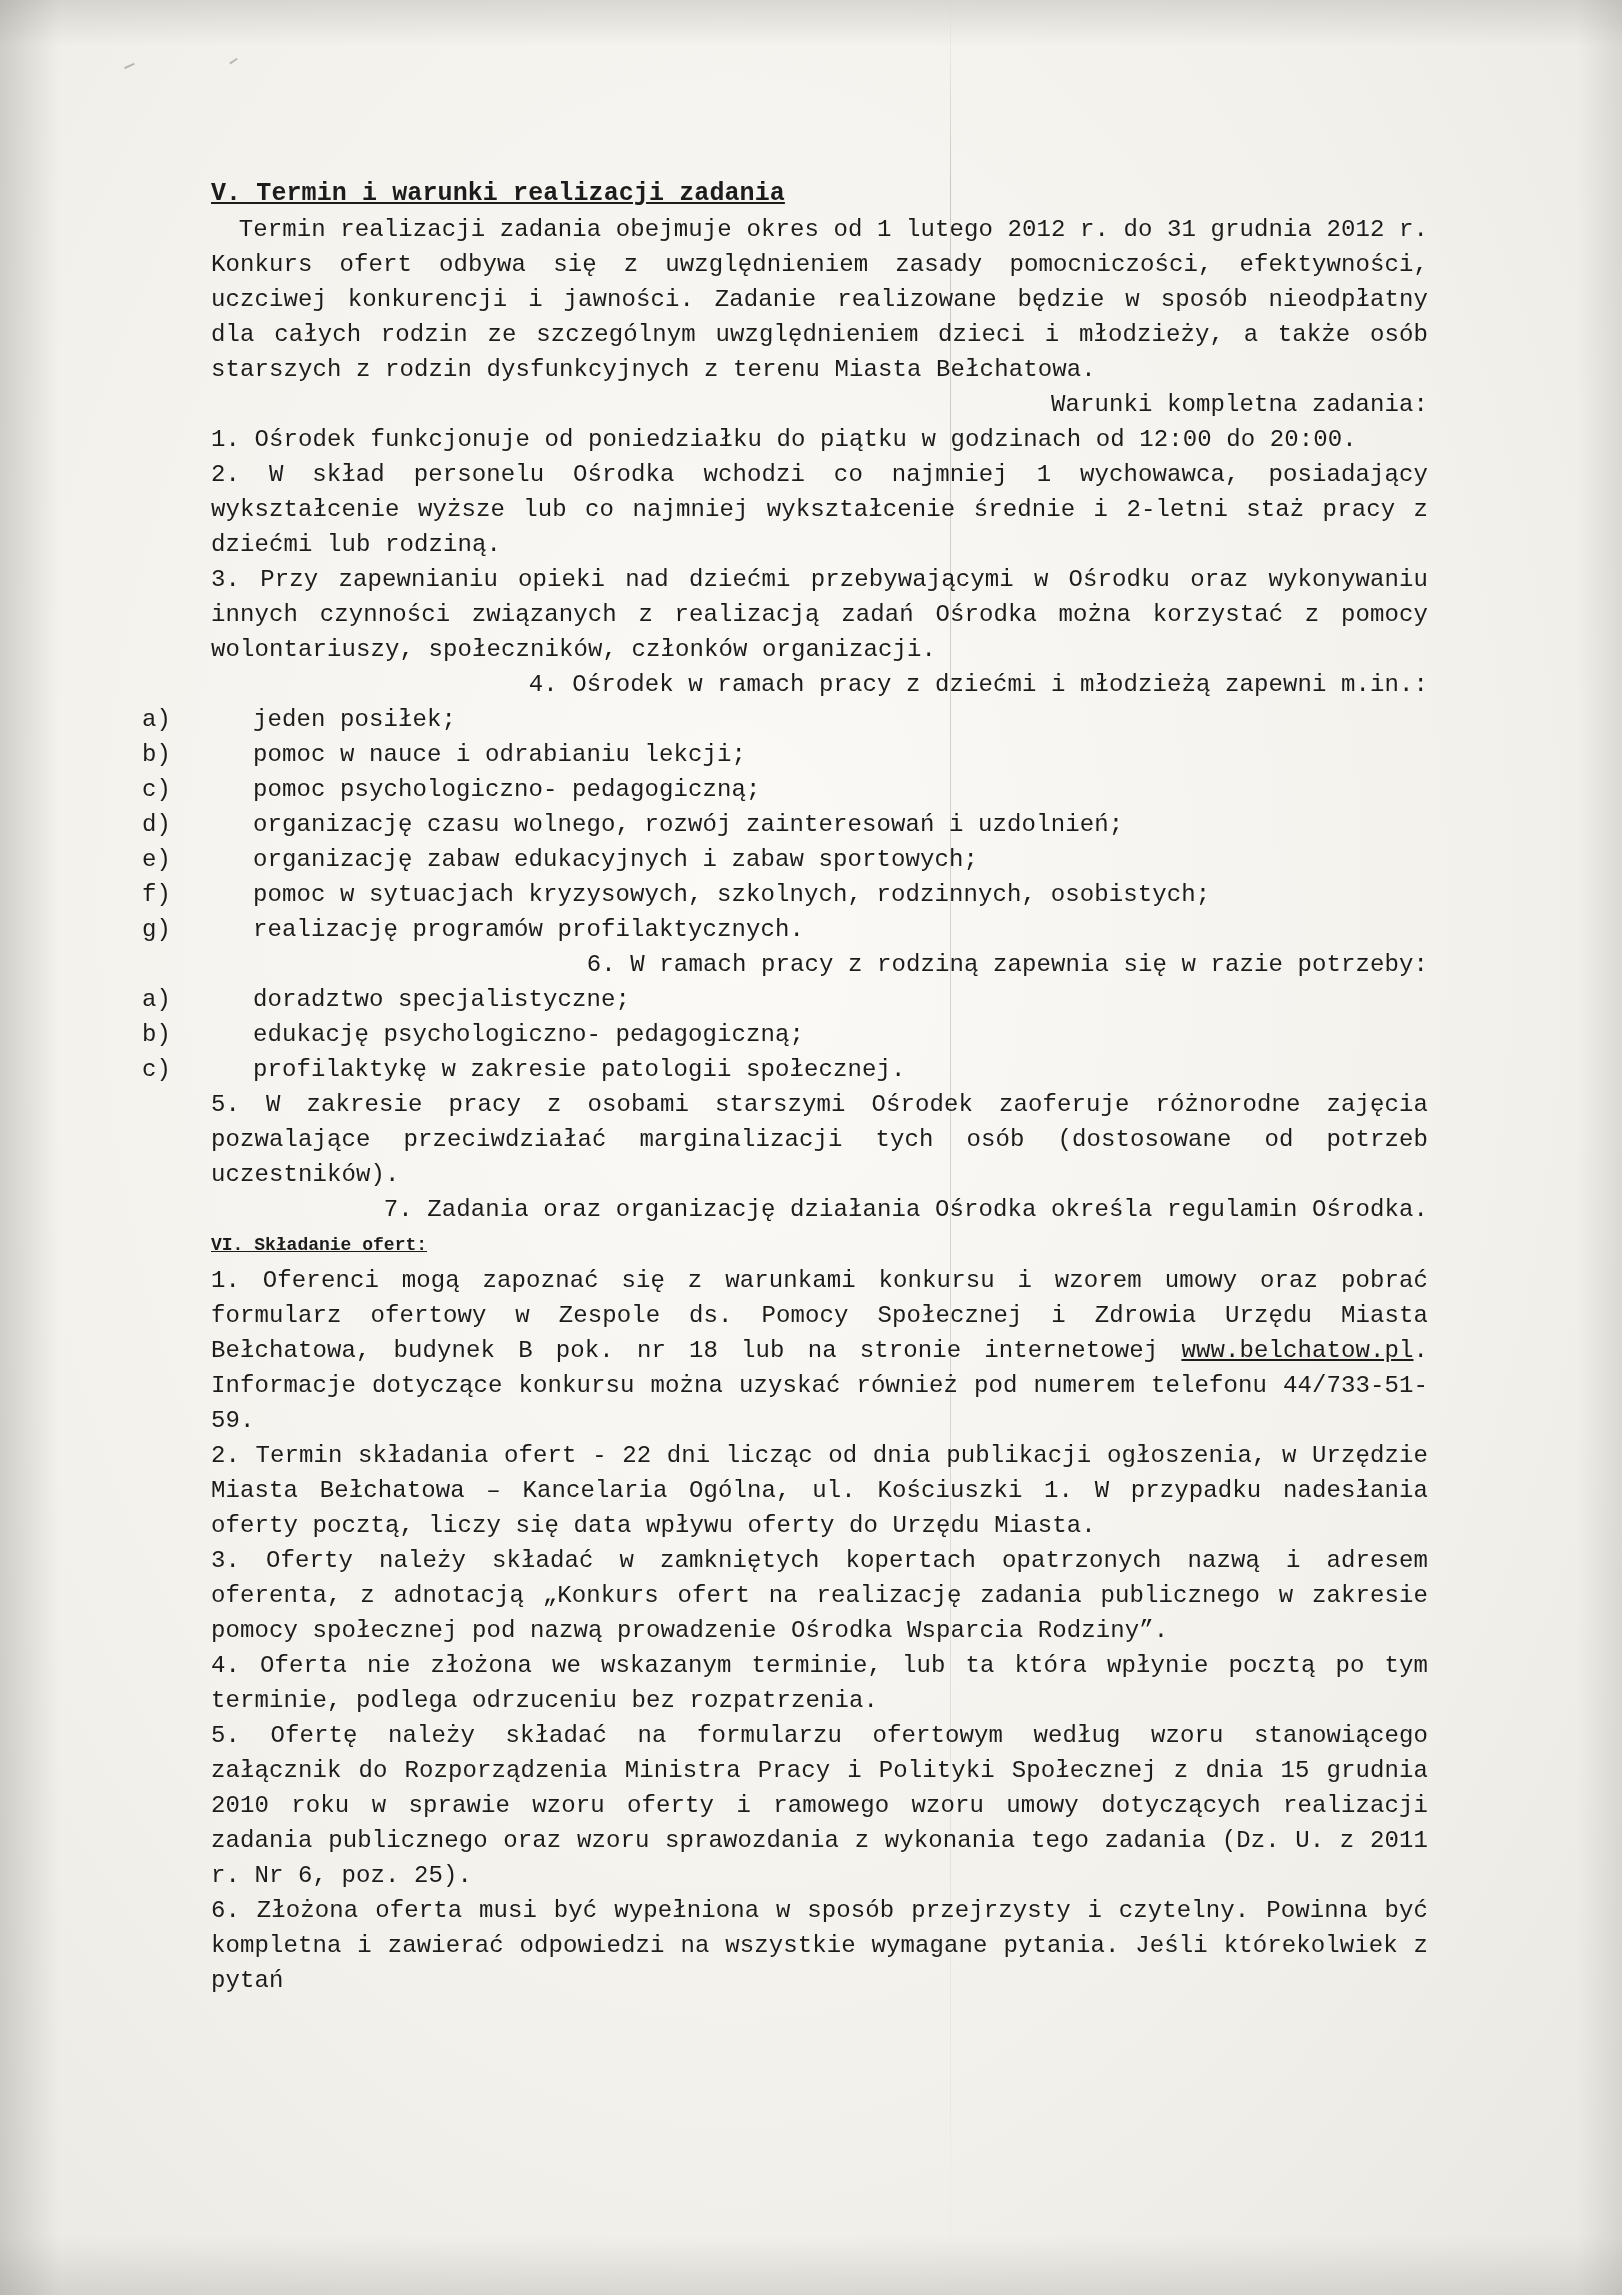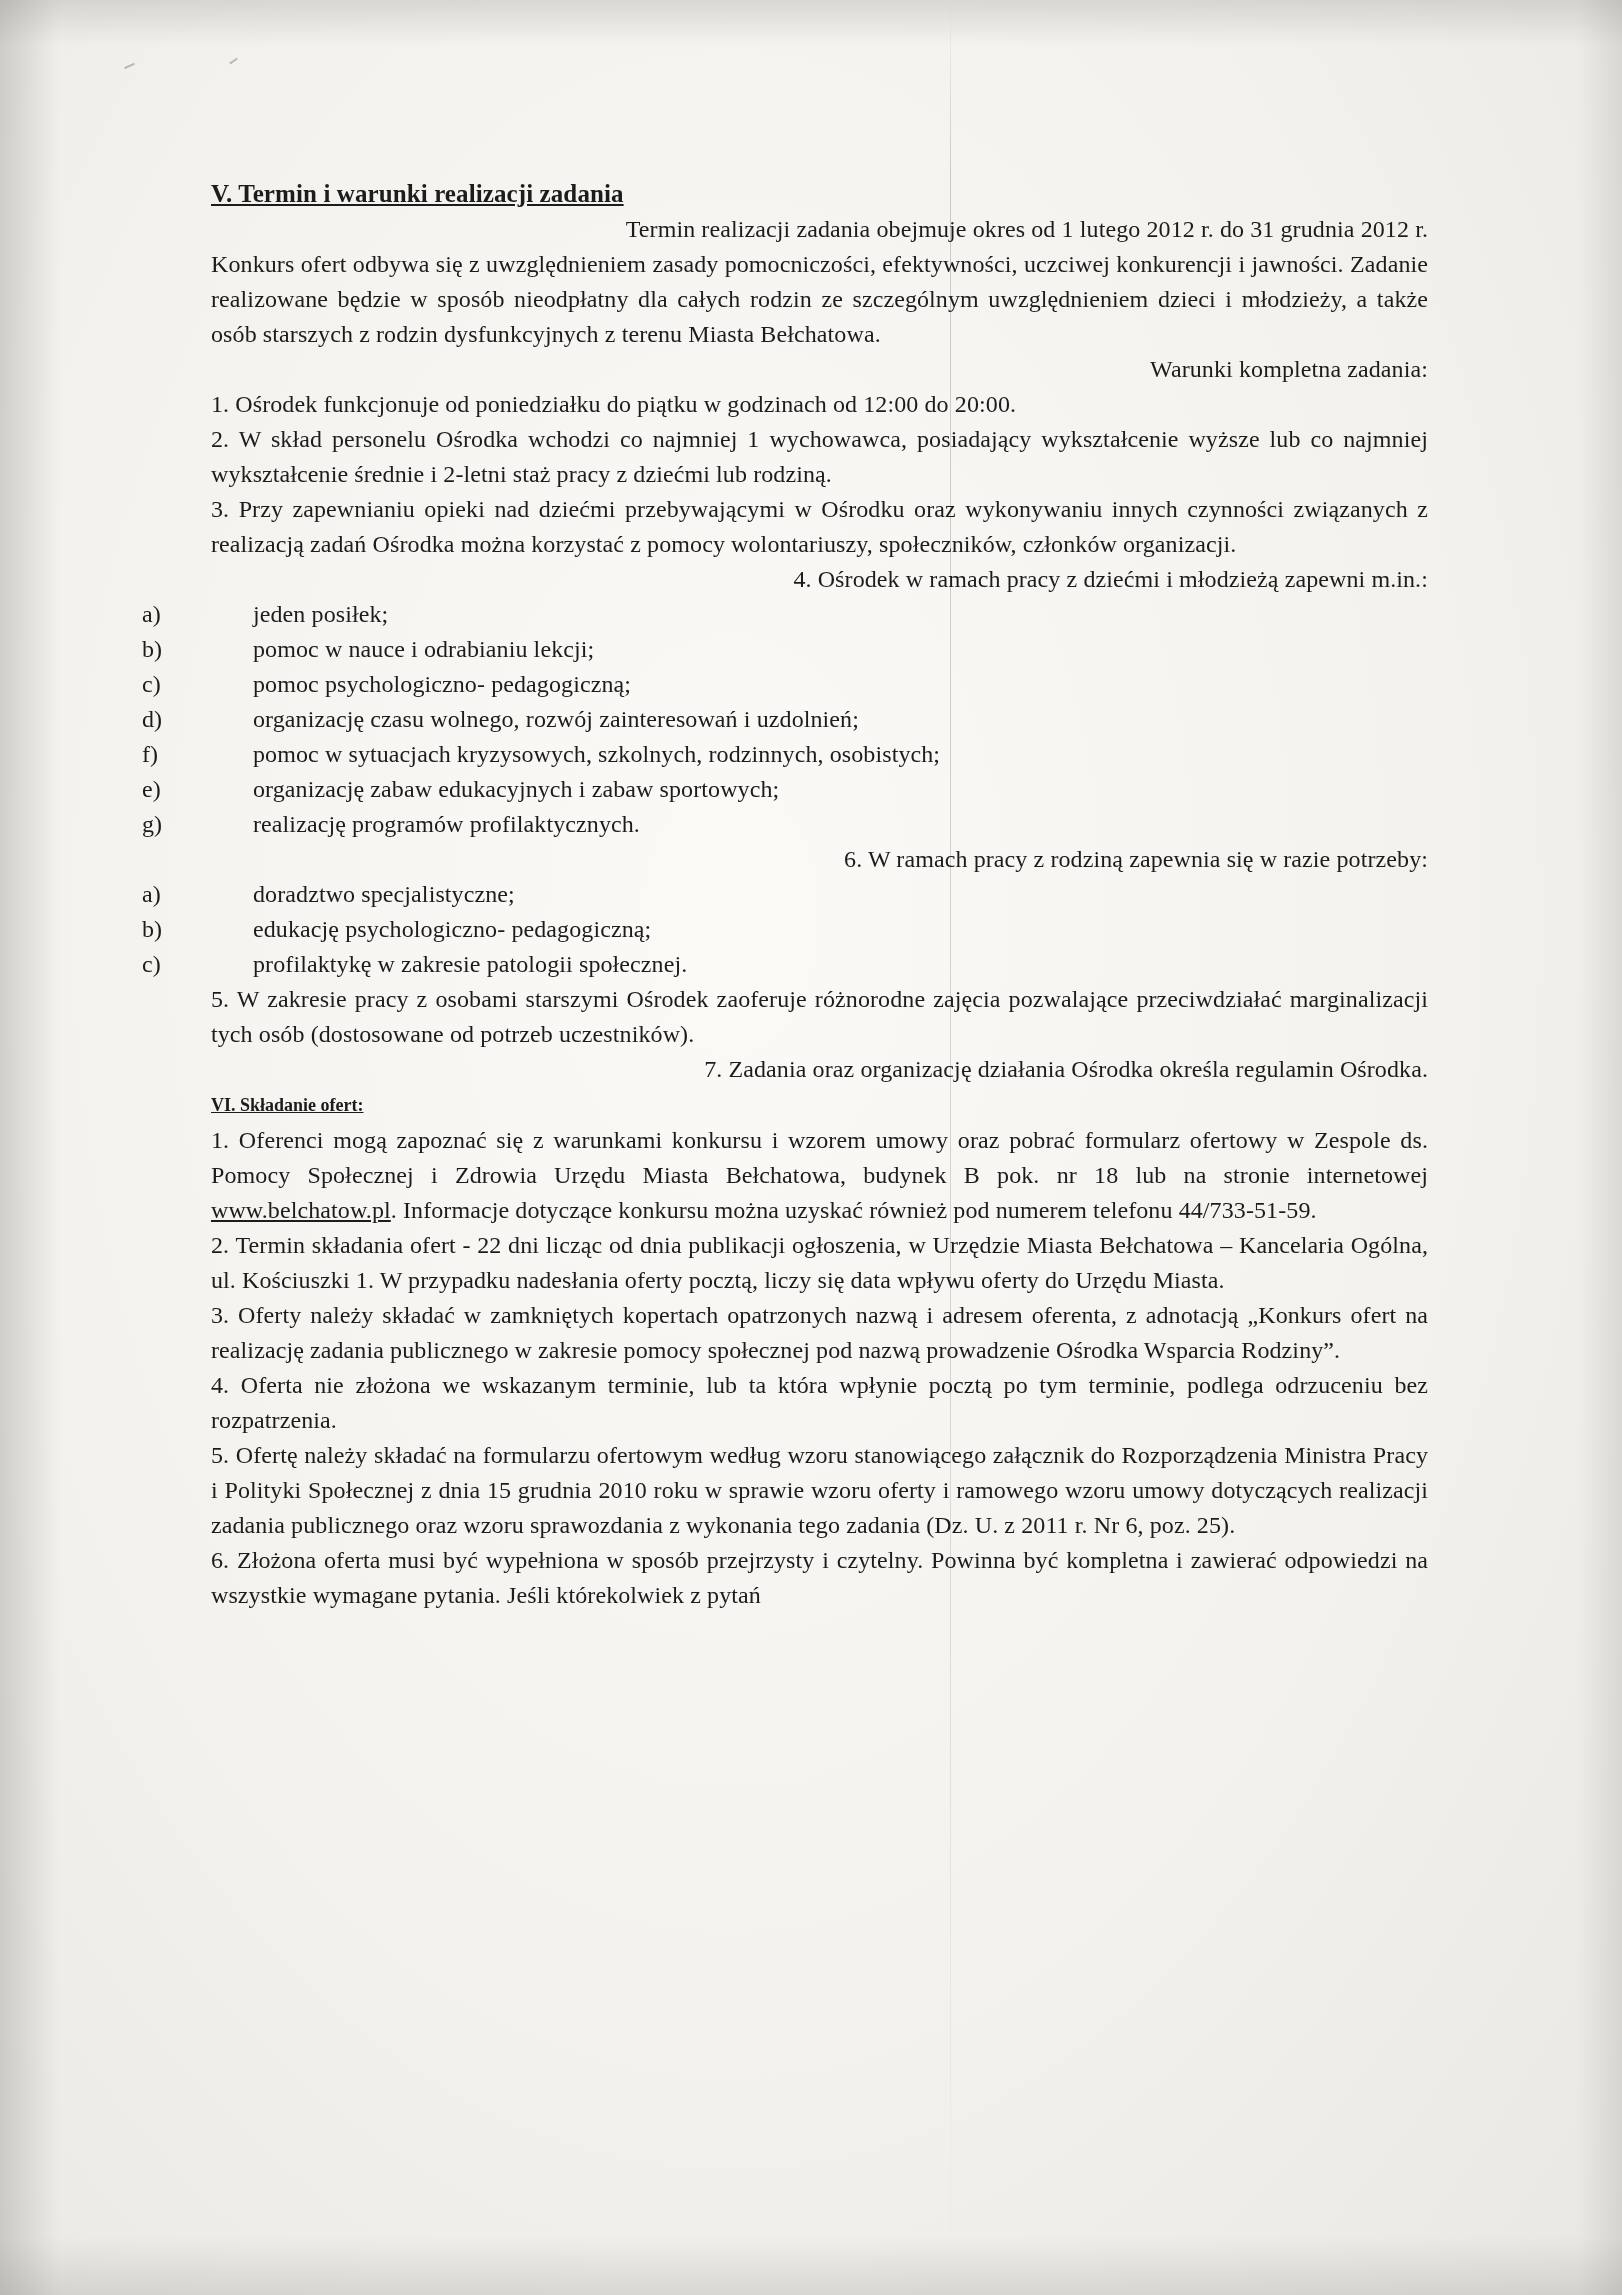--- a/index.html
+++ b/index.html
@@ -6,21 +6,21 @@
     margin: 0;
     padding: 0;
     background: #ffffff;
   }
   .page {
     position: relative;
     width: 1623px;
     height: 2295px;
     background: #a16207;
     overflow: hidden;
-    font-family: Liberation Serif, serif;
+    font-family: Liberation Mono, monospace;
     color: #1c1c1c;
   }
   
   .paper-tint {
     position: absolute;
     inset: 0;
     background:
       radial-gradient(ellipse at 45% 40%, #fbfaf7 0%, #f3f1ec 60%, #e9e7e1 100%);
     pointer-events: none;
   }
@@ -145,24 +145,24 @@
     <div class="para lettered">
       <span class="mark">b)</span><span>pomoc w nauce i odrabianiu lekcji;</span>
     </div>
     <div class="para lettered">
       <span class="mark">c)</span><span>pomoc psychologiczno- pedagogiczną;</span>
     </div>
     <div class="para lettered">
       <span class="mark">d)</span><span>organizację czasu wolnego, rozwój zainteresowań i uzdolnień;</span>
     </div>
     <div class="para lettered">
+      <span class="mark">e)</span><span>organizację zabaw edukacyjnych i zabaw sportowych;</span>
+    </div>
+    <div class="para lettered">
       <span class="mark">f)</span><span>pomoc w sytuacjach kryzysowych, szkolnych, rodzinnych, osobistych;</span>
-    </div>
-    <div class="para lettered">
-      <span class="mark">e)</span><span>organizację zabaw edukacyjnych i zabaw sportowych;</span>
     </div>
     <div class="para lettered">
       <span class="mark">g)</span><span>realizację programów profilaktycznych.</span>
     </div>
 
     <div class="para para-left">6. W ramach pracy z rodziną  zapewnia się w razie potrzeby:</div>
 
     <div class="para lettered">
       <span class="mark">a)</span><span>doradztwo specjalistyczne;</span>
     </div>

